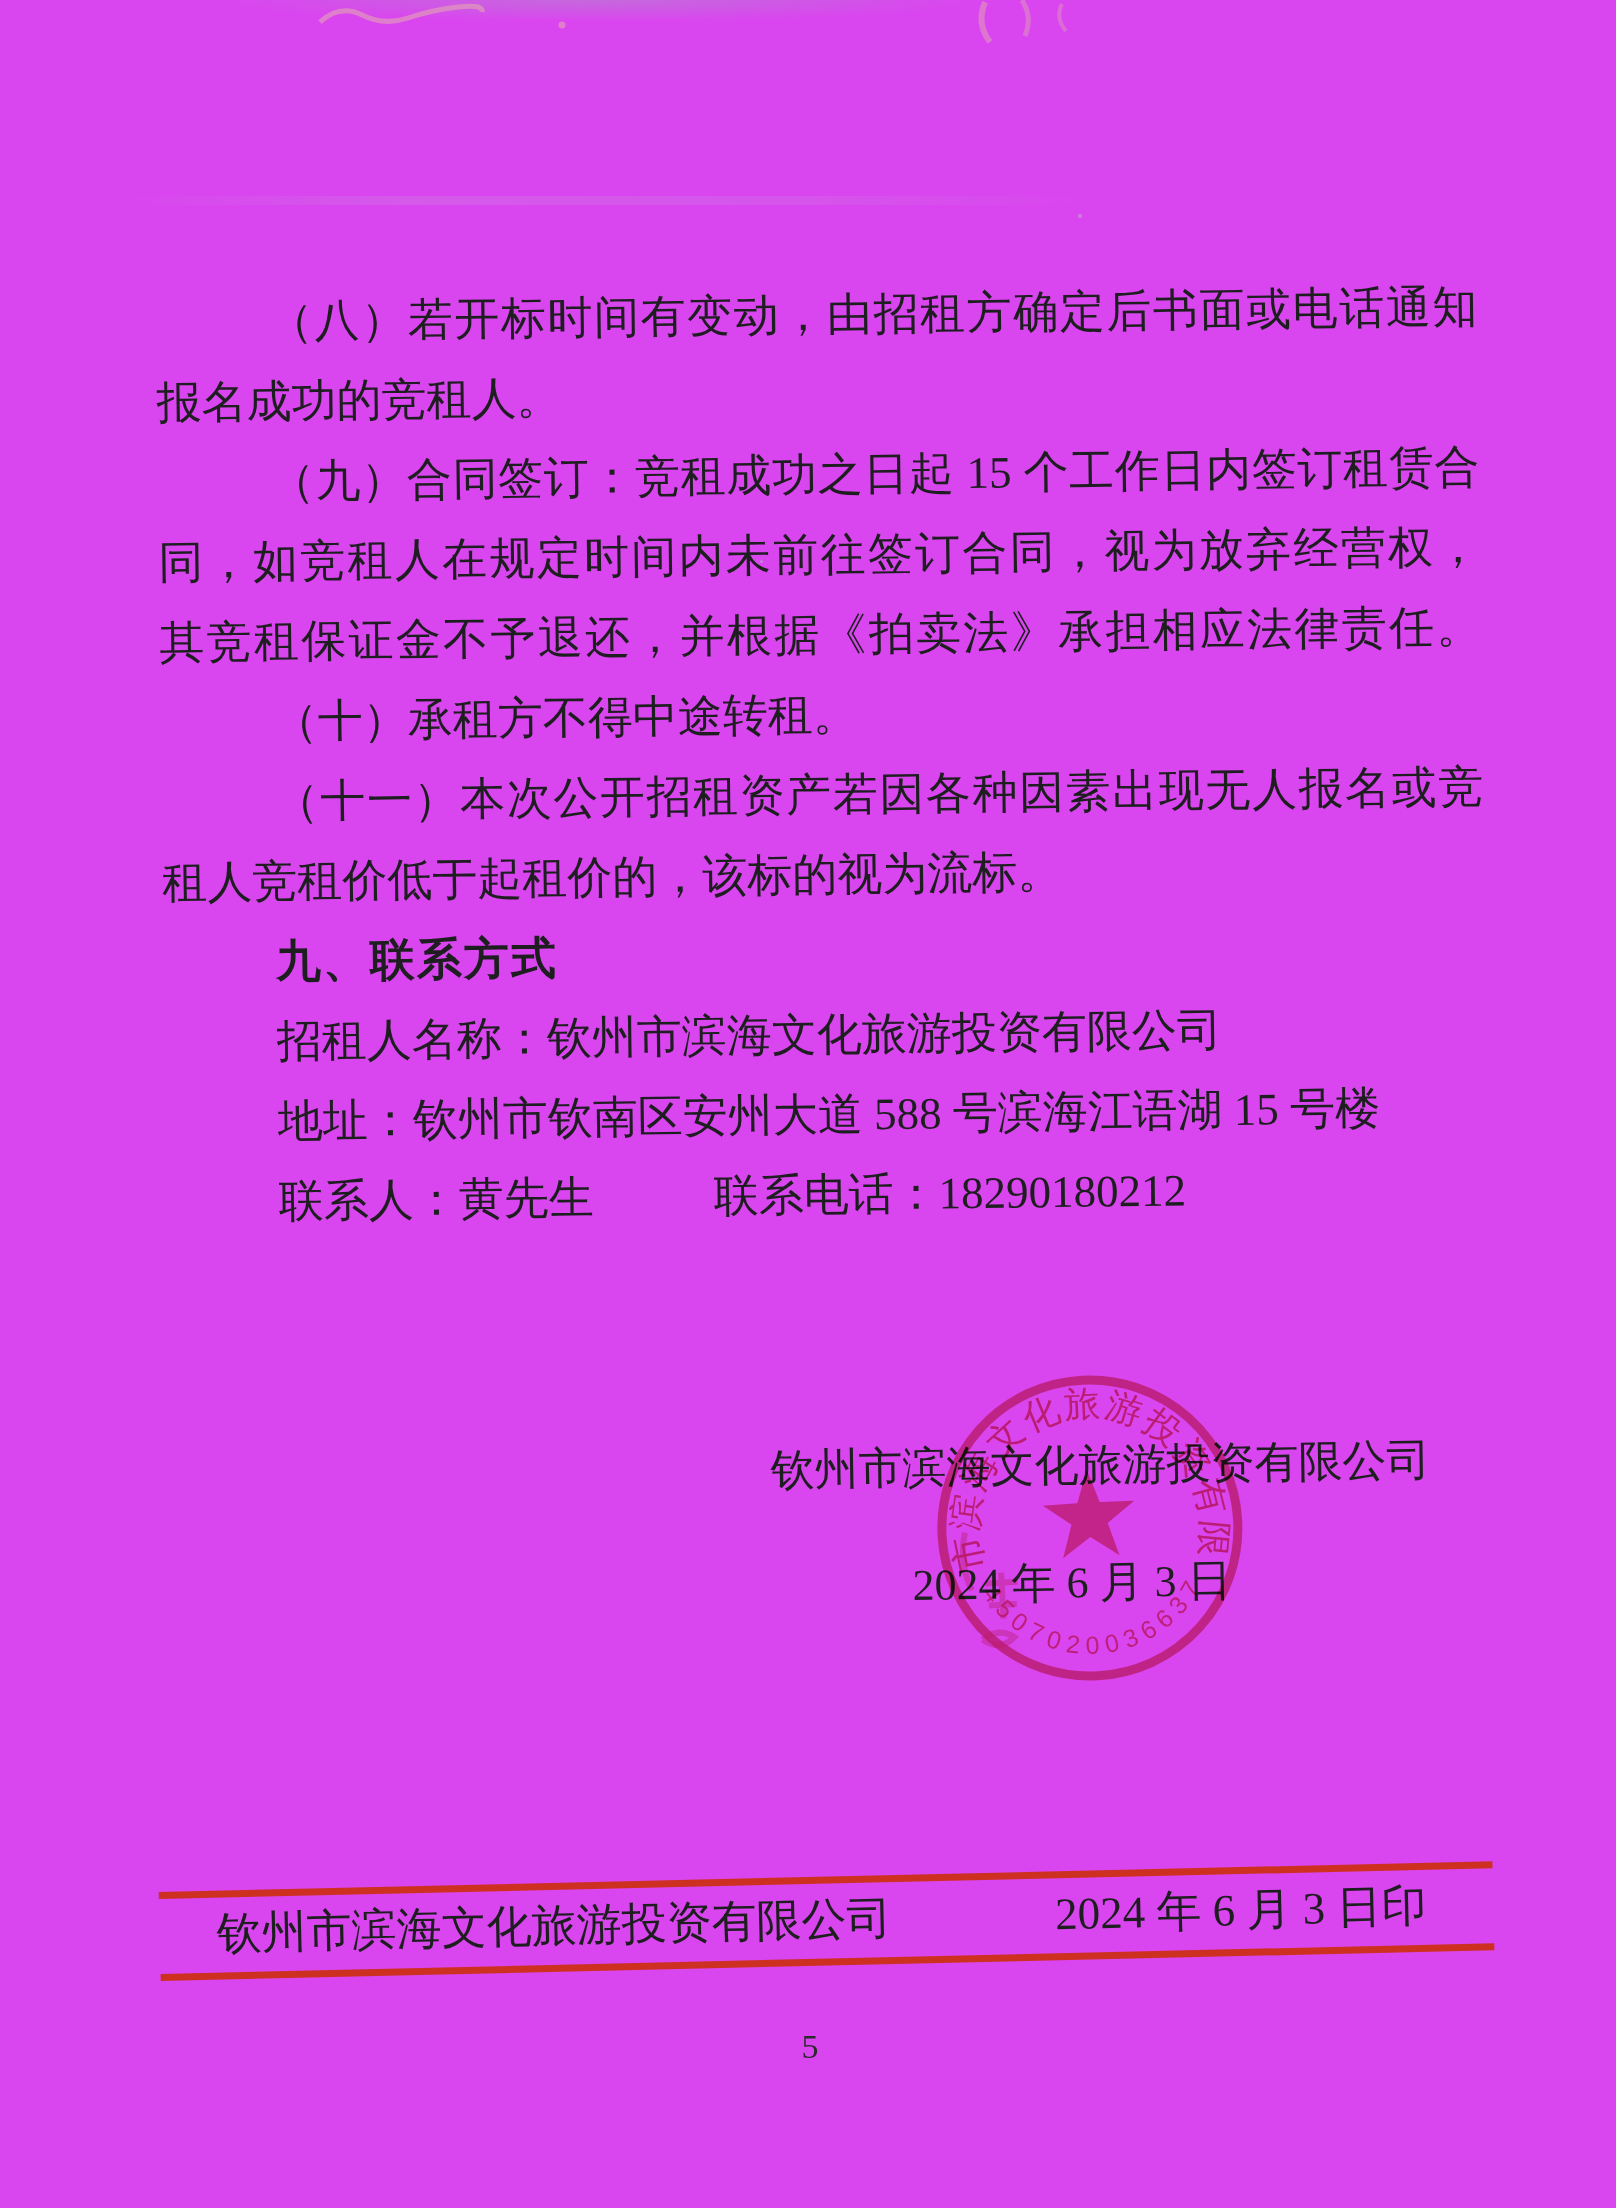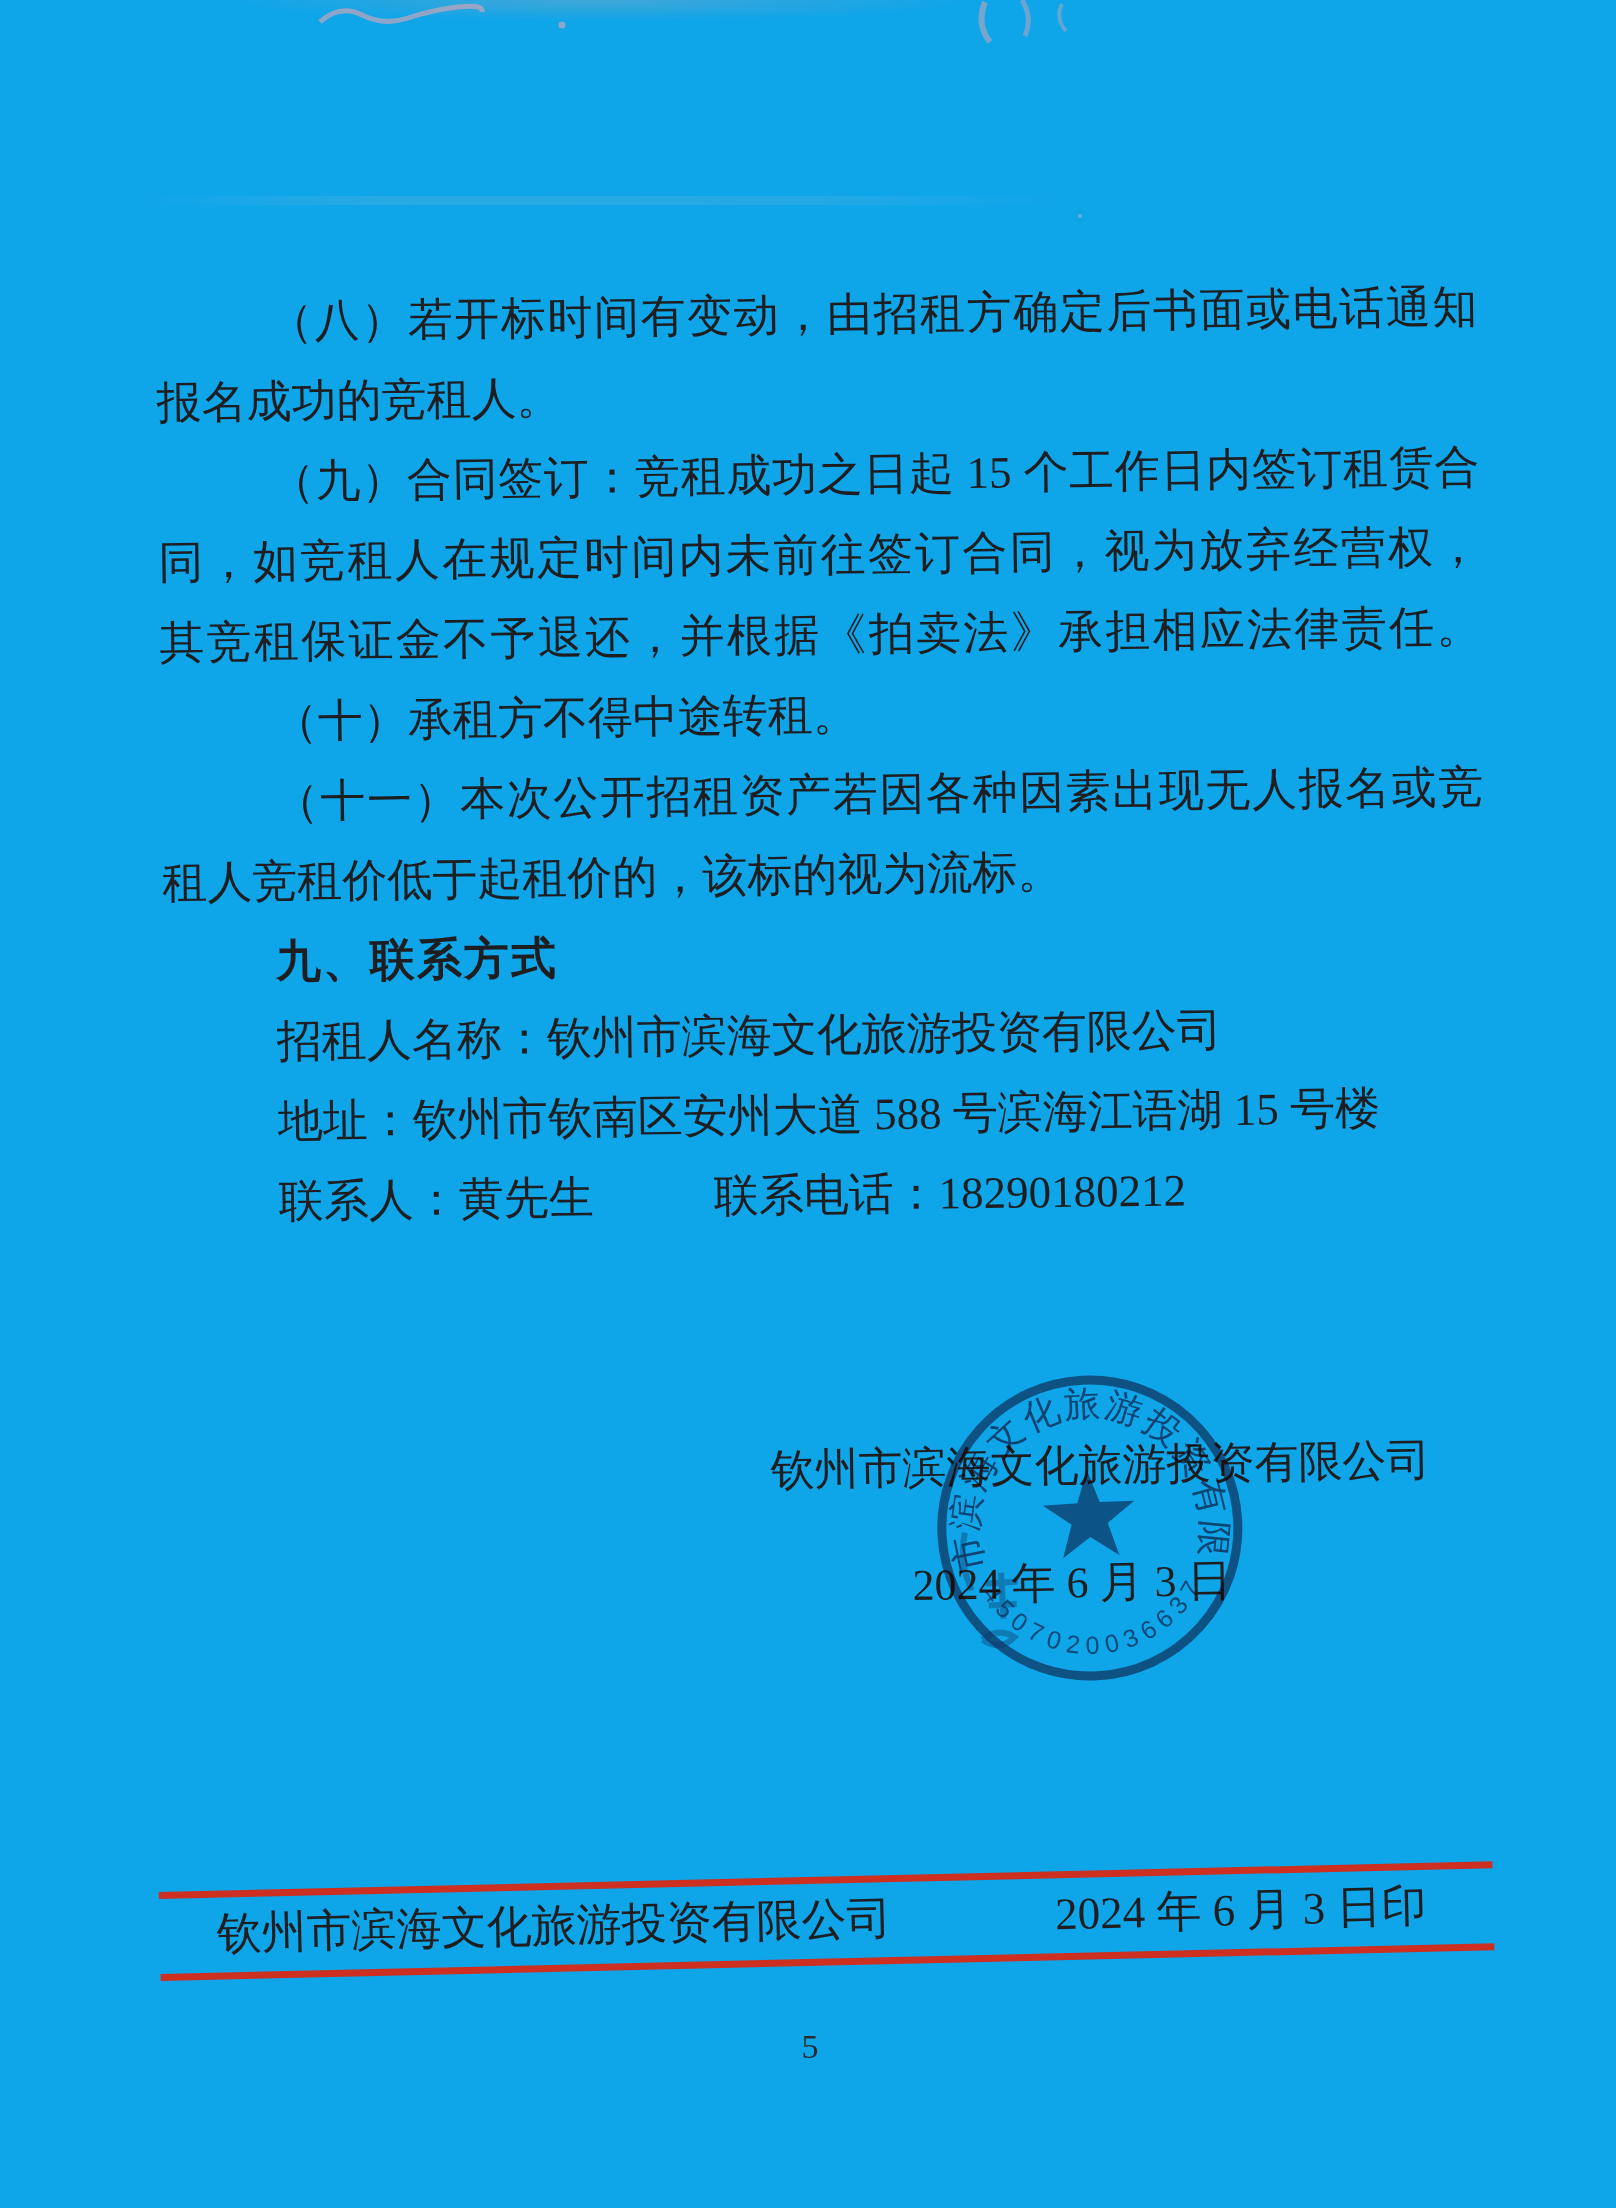--- a/index.html
+++ b/index.html
@@ -1,19 +1,19 @@
 <!DOCTYPE html>
 <html><head>
 <meta charset="utf-8">
 <style>
   html,body{margin:0;padding:0;background:#ffffff;}
   .page{
     position:relative;
     width:1616px;height:2208px;
-    background:#0ea5e9;
+    background:#d946ef;
     overflow:hidden;
     font-family:"Liberation Serif","DejaVu Serif",serif;
     color:#1e1e20;
   }
   
   .scan-streak{
     position:absolute;left:125px;top:196px;width:960px;height:9px;
     background:linear-gradient(90deg,rgba(190,196,205,0),rgba(190,196,205,.45) 30%,rgba(190,196,205,.35) 70%,rgba(190,196,205,0));
     opacity:.35;
   }

